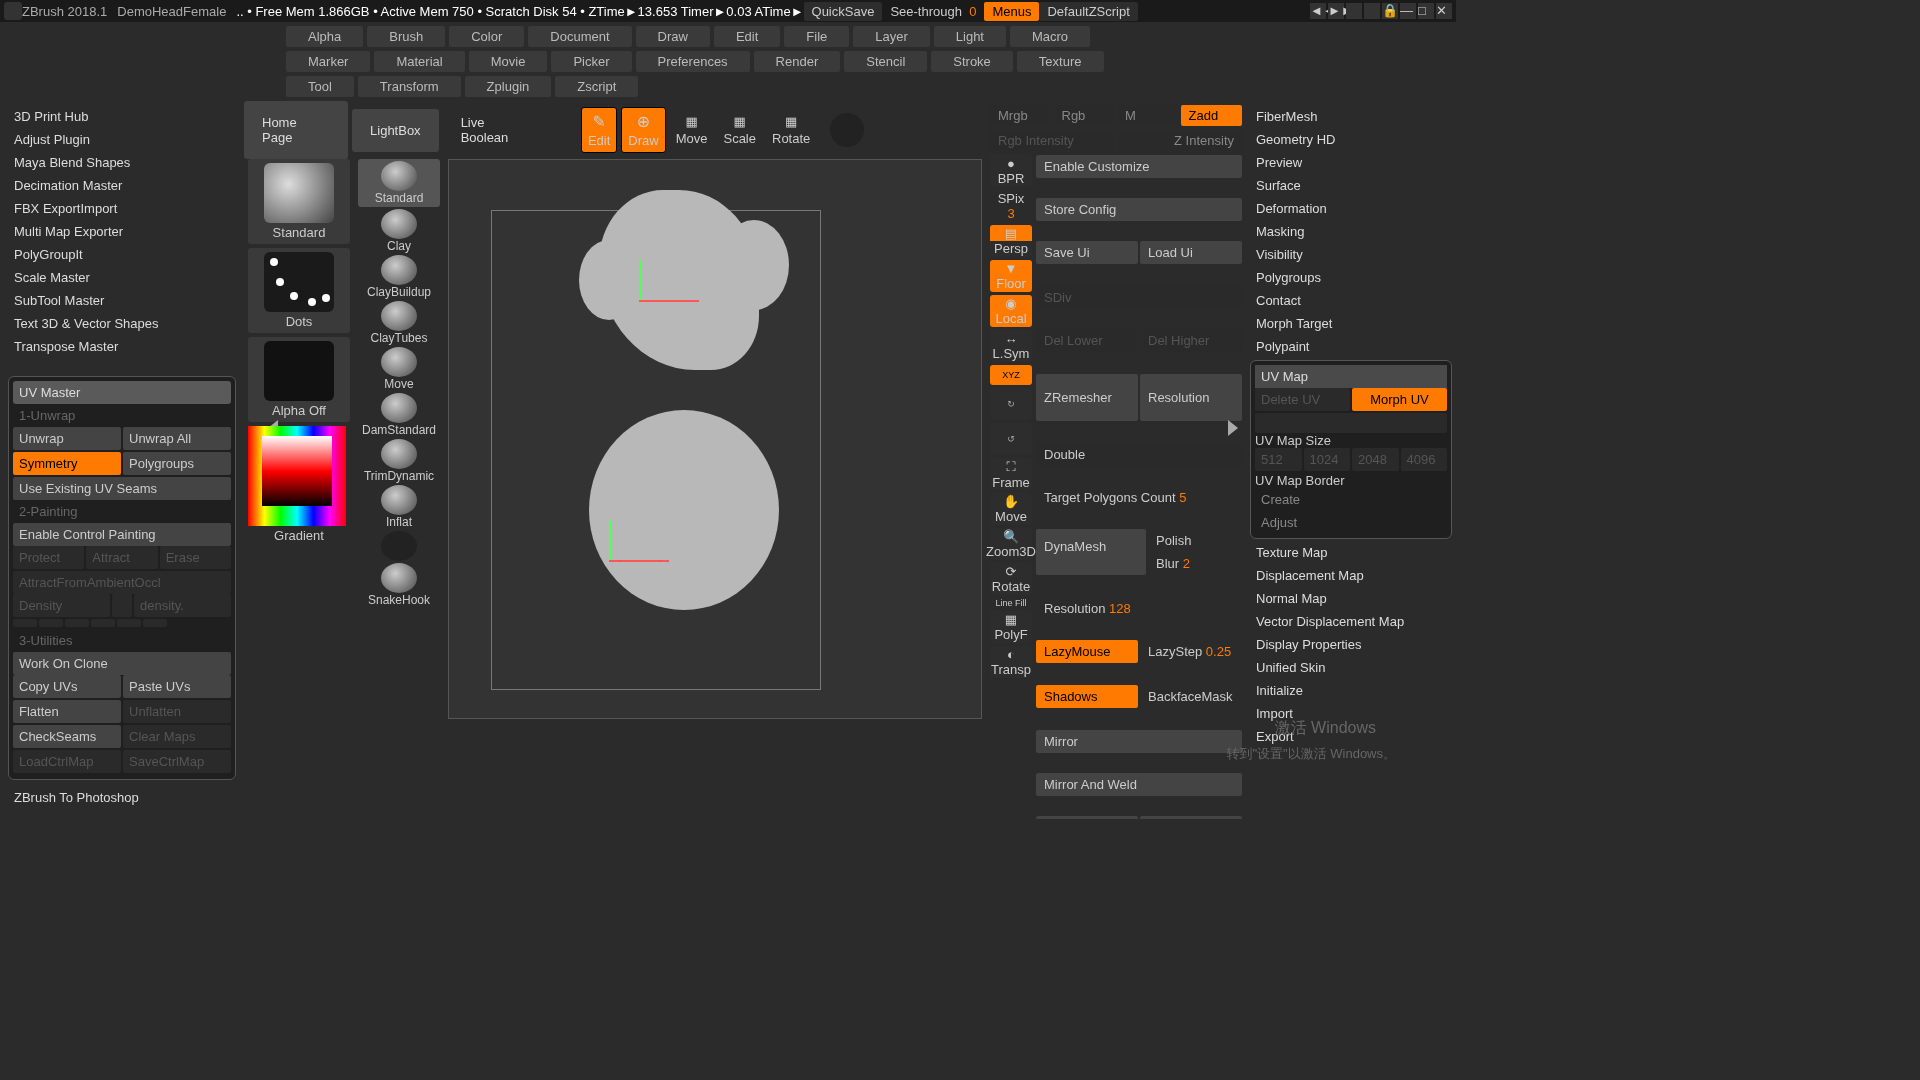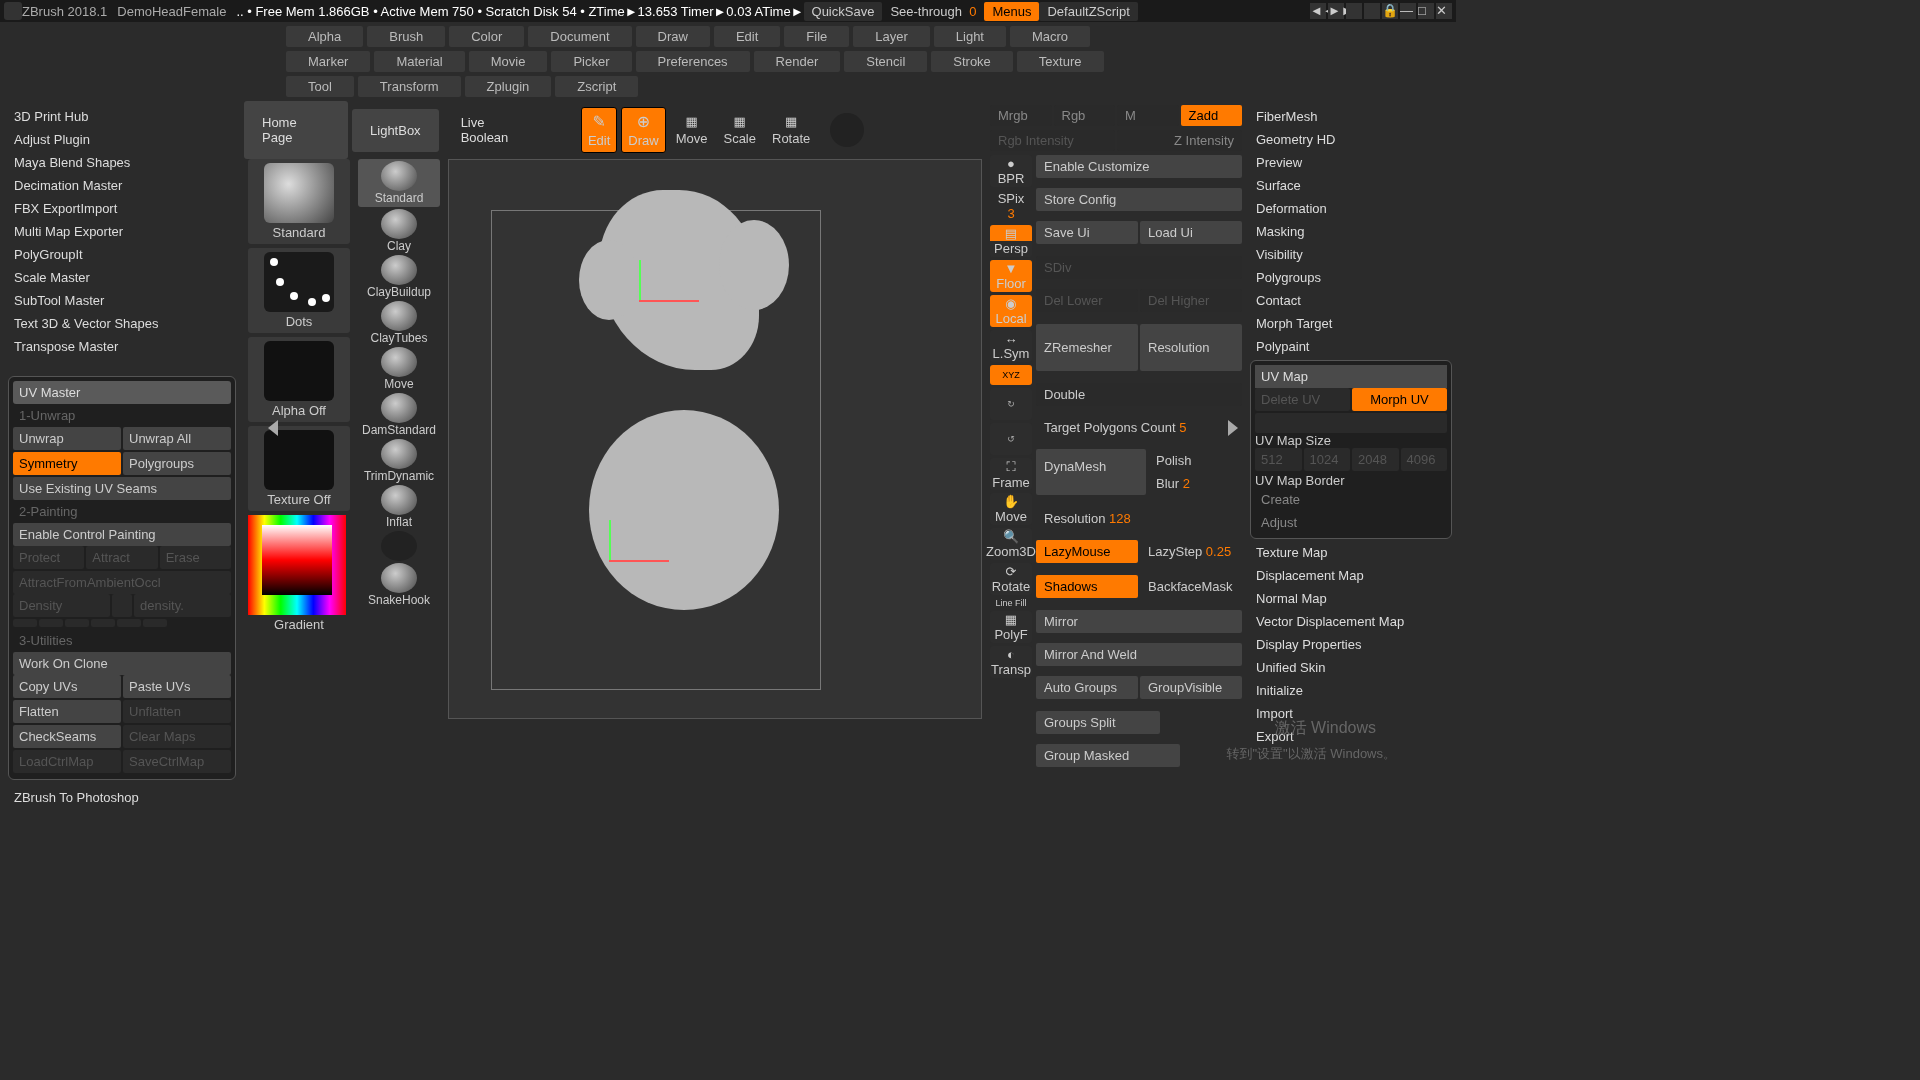--- a/index.html
+++ b/index.html
@@ -47,21 +47,21 @@
 .canvas{background:#333;border:1px solid #555;height:560px;position:relative;margin-top:4px;}
 .canvas .inner{position:absolute;left:42px;top:50px;width:330px;height:480px;border:1px solid #777;}
 .silh{position:absolute;left:90px;top:20px;width:260px;height:440px;}
 .silh .shape{position:absolute;background:#b8b8b8;}
 .rightcol{width:260px;padding:4px;overflow:hidden;}
 .rside{display:flex;gap:4px;}
 .iconcol{width:42px;display:flex;flex-direction:column;gap:3px;}
 .icbtn{height:32px;background:#2d2d2d;border-radius:3px;display:flex;flex-direction:column;align-items:center;justify-content:center;font-size:9px;color:#aaa;}
 .icbtn.orange{background:#ff7a00;color:#000;}
 .icbtn.half{background:linear-gradient(#ff7a00 50%,#2d2d2d 50%);}
-.rpanel{flex:1;display:flex;flex-direction:column;gap:10px;}
+.rpanel{flex:1;display:flex;flex-direction:column;gap:20px;}
 .rbt{background:#444;padding:4px 8px;border-radius:2px;color:#ccc;}
 .rbt.dis{background:#2a2a2a;color:#555;}
 .rbt.orange{background:#ff7a00;color:#000;}
 .rbt .num{color:#ff7a00;}
 .farright{width:210px;padding:4px;overflow:hidden;}
 .farright .pitem{padding:4px 6px;color:#ddd;}
 .farright .pitem.sel{background:#4a4a4a;}
 .farright .sub{background:#1f1f1f;border:1px solid #555;border-radius:6px;padding:4px;margin:2px 0;}
 .colorpick{width:98px;height:100px;background:linear-gradient(to right,red,yellow,lime,cyan,blue,magenta,red);position:relative;}
 .colorpick .inner{position:absolute;left:14px;top:10px;width:70px;height:70px;background:linear-gradient(to bottom,white,red,black);}
@@ -209,24 +209,20 @@
       <span style="position:absolute;left:26px;top:40px;width:8px;height:8px;background:#fff;border-radius:50%"></span>
       <span style="position:absolute;left:44px;top:46px;width:8px;height:8px;background:#fff;border-radius:50%"></span>
       <span style="position:absolute;left:58px;top:42px;width:8px;height:8px;background:#fff;border-radius:50%"></span>
     </div>
           <div class="lbl">Dots</div>
         </div>
     <div class="bigtile">
           <div class="sw black"></div>
           <div class="lbl">Alpha Off</div>
         </div>
-    <div class="bigtile">
-          <div class="sw black"></div>
-          <div class="lbl">Texture Off</div>
-        </div>
     <div class="colorpick">
           <div class="inner"></div>
         </div>
     <div style="text-align:center;padding:2px">Gradient</div>
   </div>
 
   <div class="brushcol">
     <div style="height:54px"></div>
     <div class="brtile sel">
           <div class="bs"></div>

